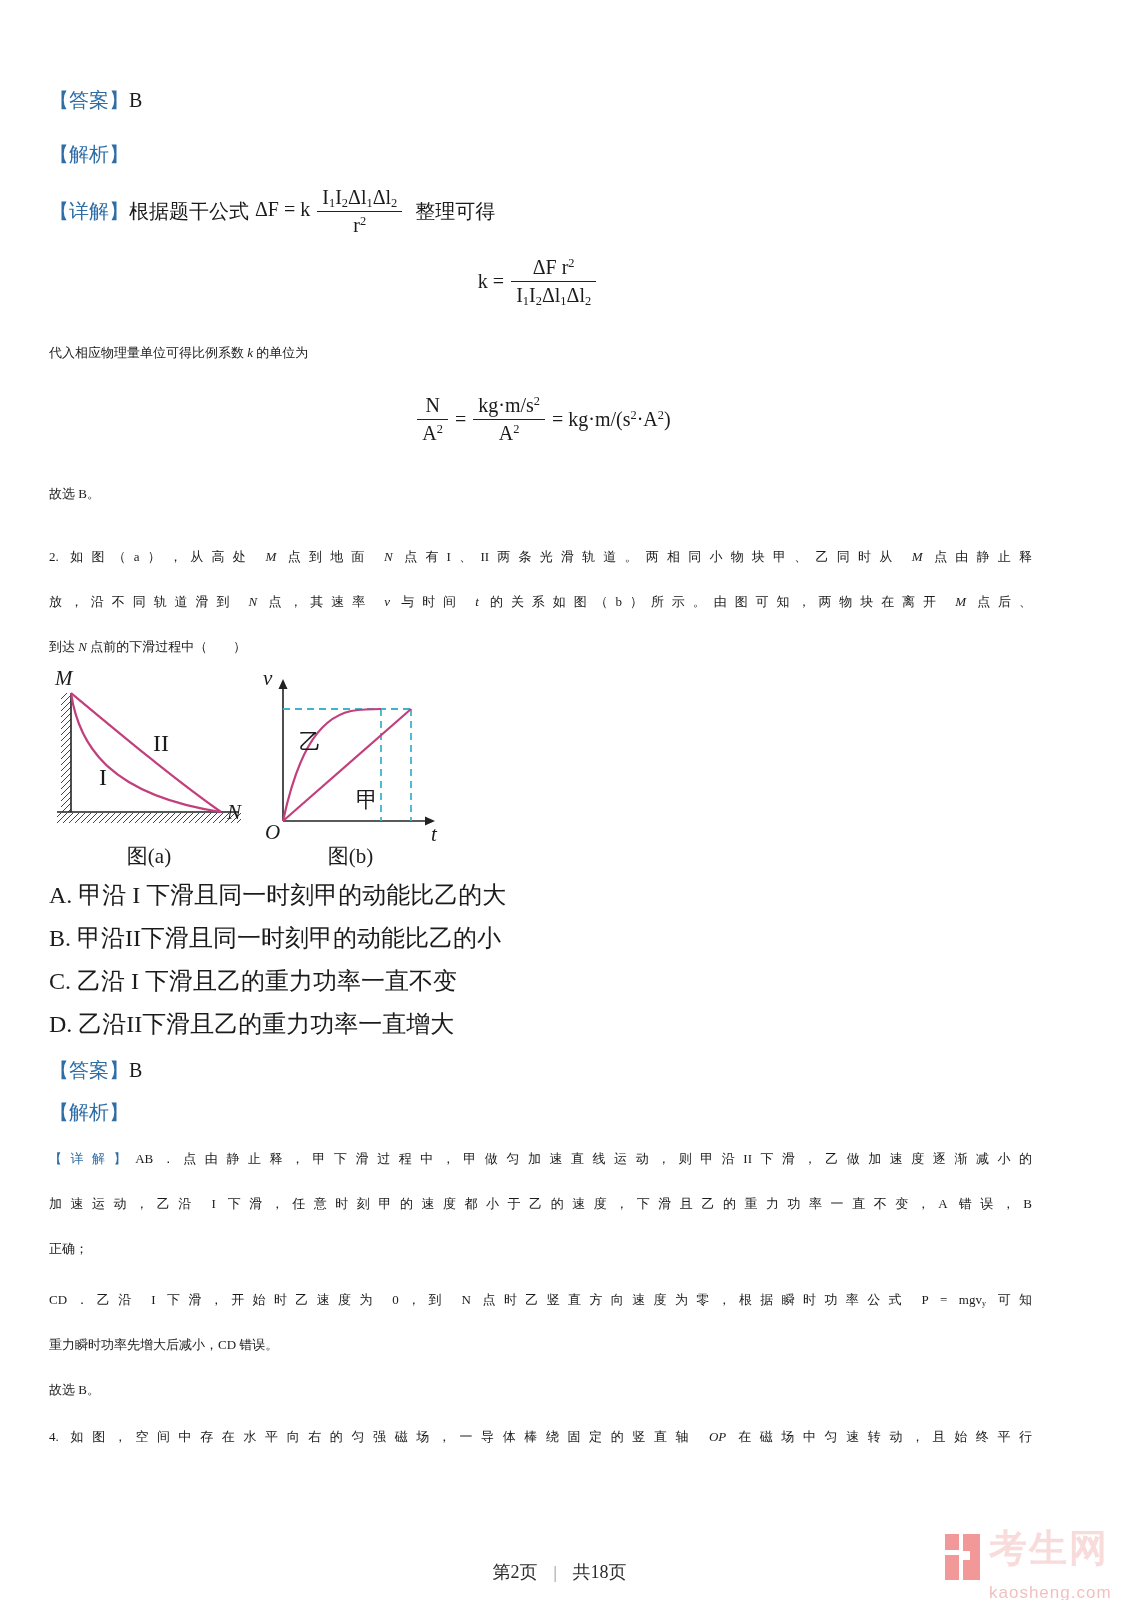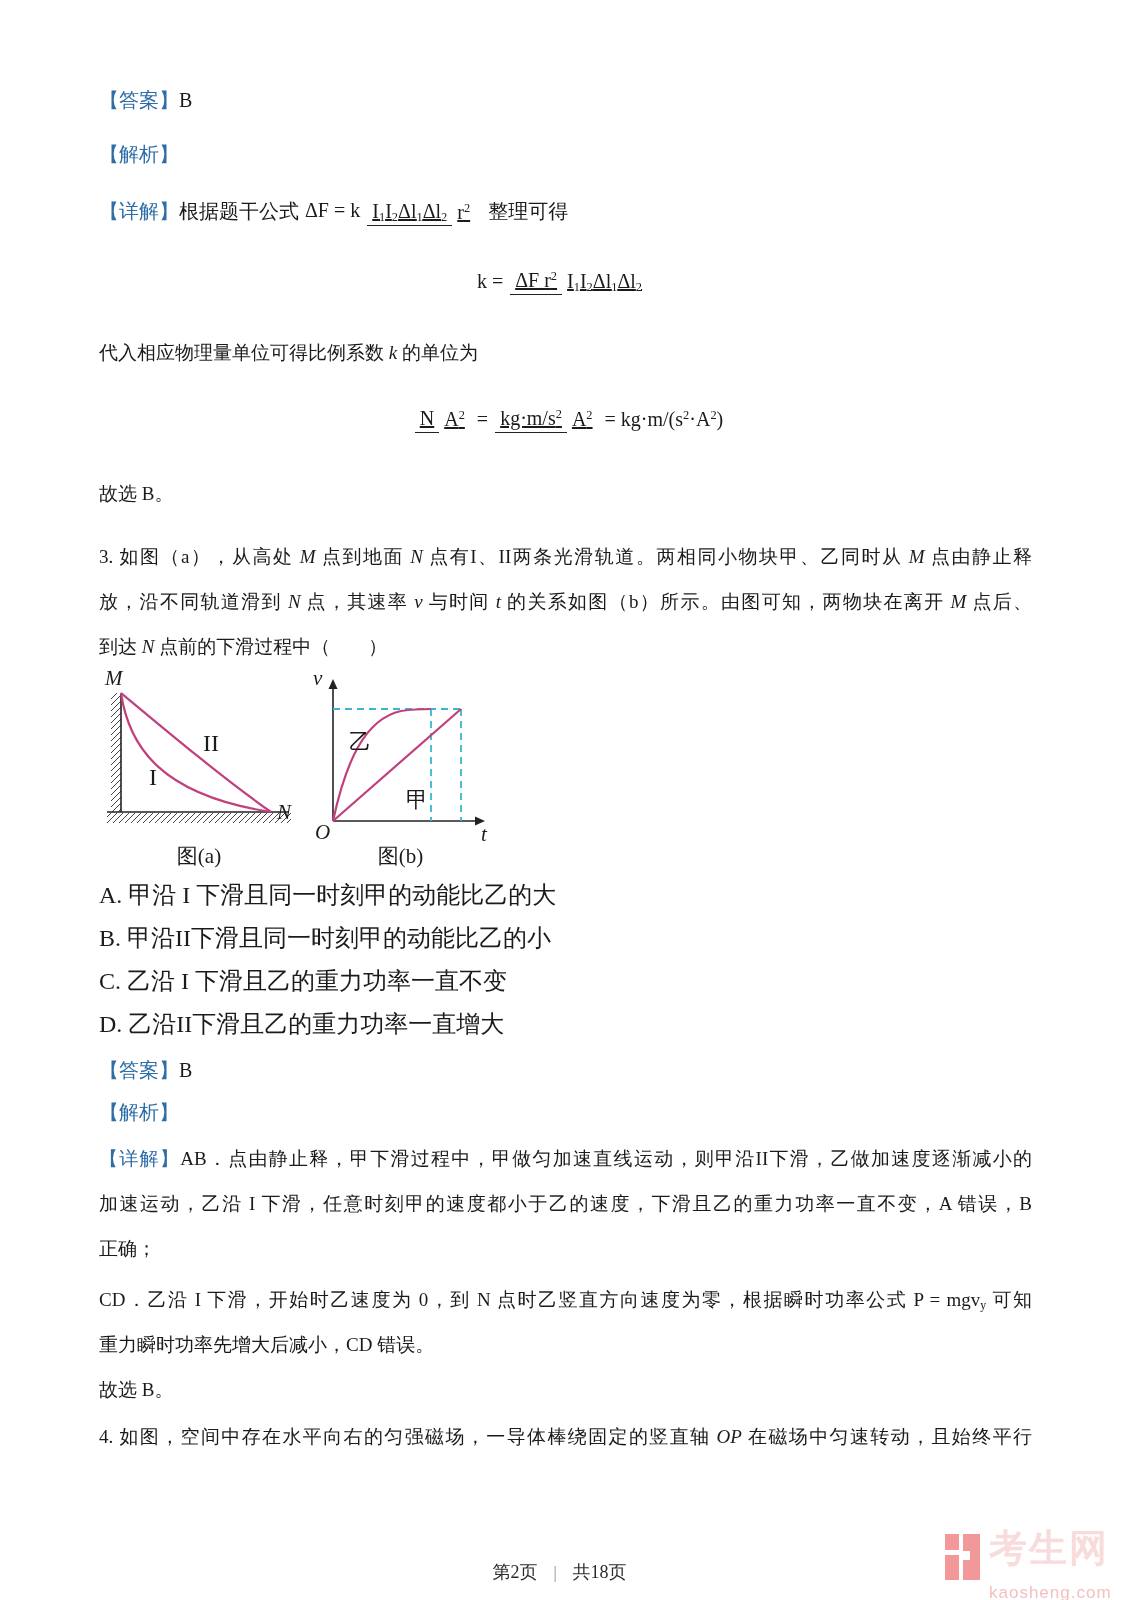--- a/index.html
+++ b/index.html
@@ -2,34 +2,34 @@
 <html><head>
 <meta charset="utf-8">
 <style>
   * { margin:0; padding:0; box-sizing:border-box; }
   html,body { background:#ffffff; }
   body {
     width:1131px; height:1600px; position:relative; overflow:hidden;
     font-family:"Liberation Serif","DejaVu Serif",serif;
     color:#1b1b1b;
   }
-  .content { padding:86px 99px 0 99px; }
+  .content { padding:86px 99px 0 49px; }
   .line { font-size:20px; line-height:28px; }
   .blue { color:#2e6da6; }
-  .txt { font-size:19px; line-height:45px; }
+  .txt { font-size:13px; line-height:45px; }
   .opt { font-size:24px; line-height:43px; }
   .j { text-align:justify; text-align-last:justify; }
   sup { font-size:0.62em; vertical-align:0.55em; line-height:0; }
   sub { font-size:0.62em; vertical-align:-0.25em; line-height:0; }
   i { font-style:italic; }
 
   .math { font-family:"Liberation Serif","DejaVu Serif",serif; }
   .frac {
-    display:inline-flex; flex-direction:row; text-align:center;
-    vertical-align:middle; margin:0 7px; line-height:1.25;text-decoration:underline;
+    display:inline-flex; flex-direction:column; text-align:center;
+    vertical-align:middle; margin:0 7px; line-height:1.25;
   }
   .frac .num { padding:0 5px 1px 5px; border-bottom:1.4px solid #222; }
   .frac .den { padding:1px 5px 0 5px; }
   .detail-line { margin-top:12px; height:62px; display:flex; align-items:center; }
   .detail-line .gap { margin:0 6px; }
   .eq-row { margin-top:4px; height:70px; display:flex; align-items:center; justify-content:center; font-size:20px; }
   .eq-row2 { margin-top:10px; height:68px; display:flex; align-items:center; justify-content:center; font-size:20px; }
 
   .figures { display:flex; align-items:flex-start; margin:0; height:205px; }
   .fig { display:flex; flex-direction:column; align-items:center; }
@@ -108,21 +108,21 @@
     <span class="frac">
         <span class="num"><span>kg·m/s</span><sup>2</sup></span>
         <span class="den"><span>A</span><sup>2</sup></span>
       </span>
     <span><span> = kg·m/(s</span><sup>2</sup><span>·A</span><sup>2</sup><span>)</span></span>
   </div>
 
   <div class="txt m18">故选 B。</div>
 
   <div class="m18">
-    <div class="txt j"><span>3. 如图（a），从高处 </span><span><i>M</i></span><span> 点到地面 </span><span><i>N</i></span><span> 点有I、II两条光滑轨道。两相同小物块甲、乙同时从 </span><span><i>M</i></span><span> 点由静止释</span></div>
+    <div class="txt j"><span>2. 如图（a），从高处 </span><span><i>M</i></span><span> 点到地面 </span><span><i>N</i></span><span> 点有I、II两条光滑轨道。两相同小物块甲、乙同时从 </span><span><i>M</i></span><span> 点由静止释</span></div>
     <div class="txt j"><span>放，沿不同轨道滑到 </span><span><i>N</i></span><span> 点，其速率 </span><span><i>v</i></span><span> 与时间 </span><span><i>t</i></span><span> 的关系如图（b）所示。由图可知，两物块在离开 </span><span><i>M</i></span><span> 点后、</span></div>
     <div class="txt"><span>到达 </span><span><i>N</i></span><span> 点前的下滑过程中（　　）</span></div>
   </div>
 
   <div class="figures">
     <div class="fig">
       <svg width="200" height="175" viewBox="0 0 200 175">
         <defs>
           <pattern id="hatch" patternUnits="userSpaceOnUse" width="6" height="6">
             <path d="M0,6 L6,0" stroke="#444" stroke-width="1"></path>

